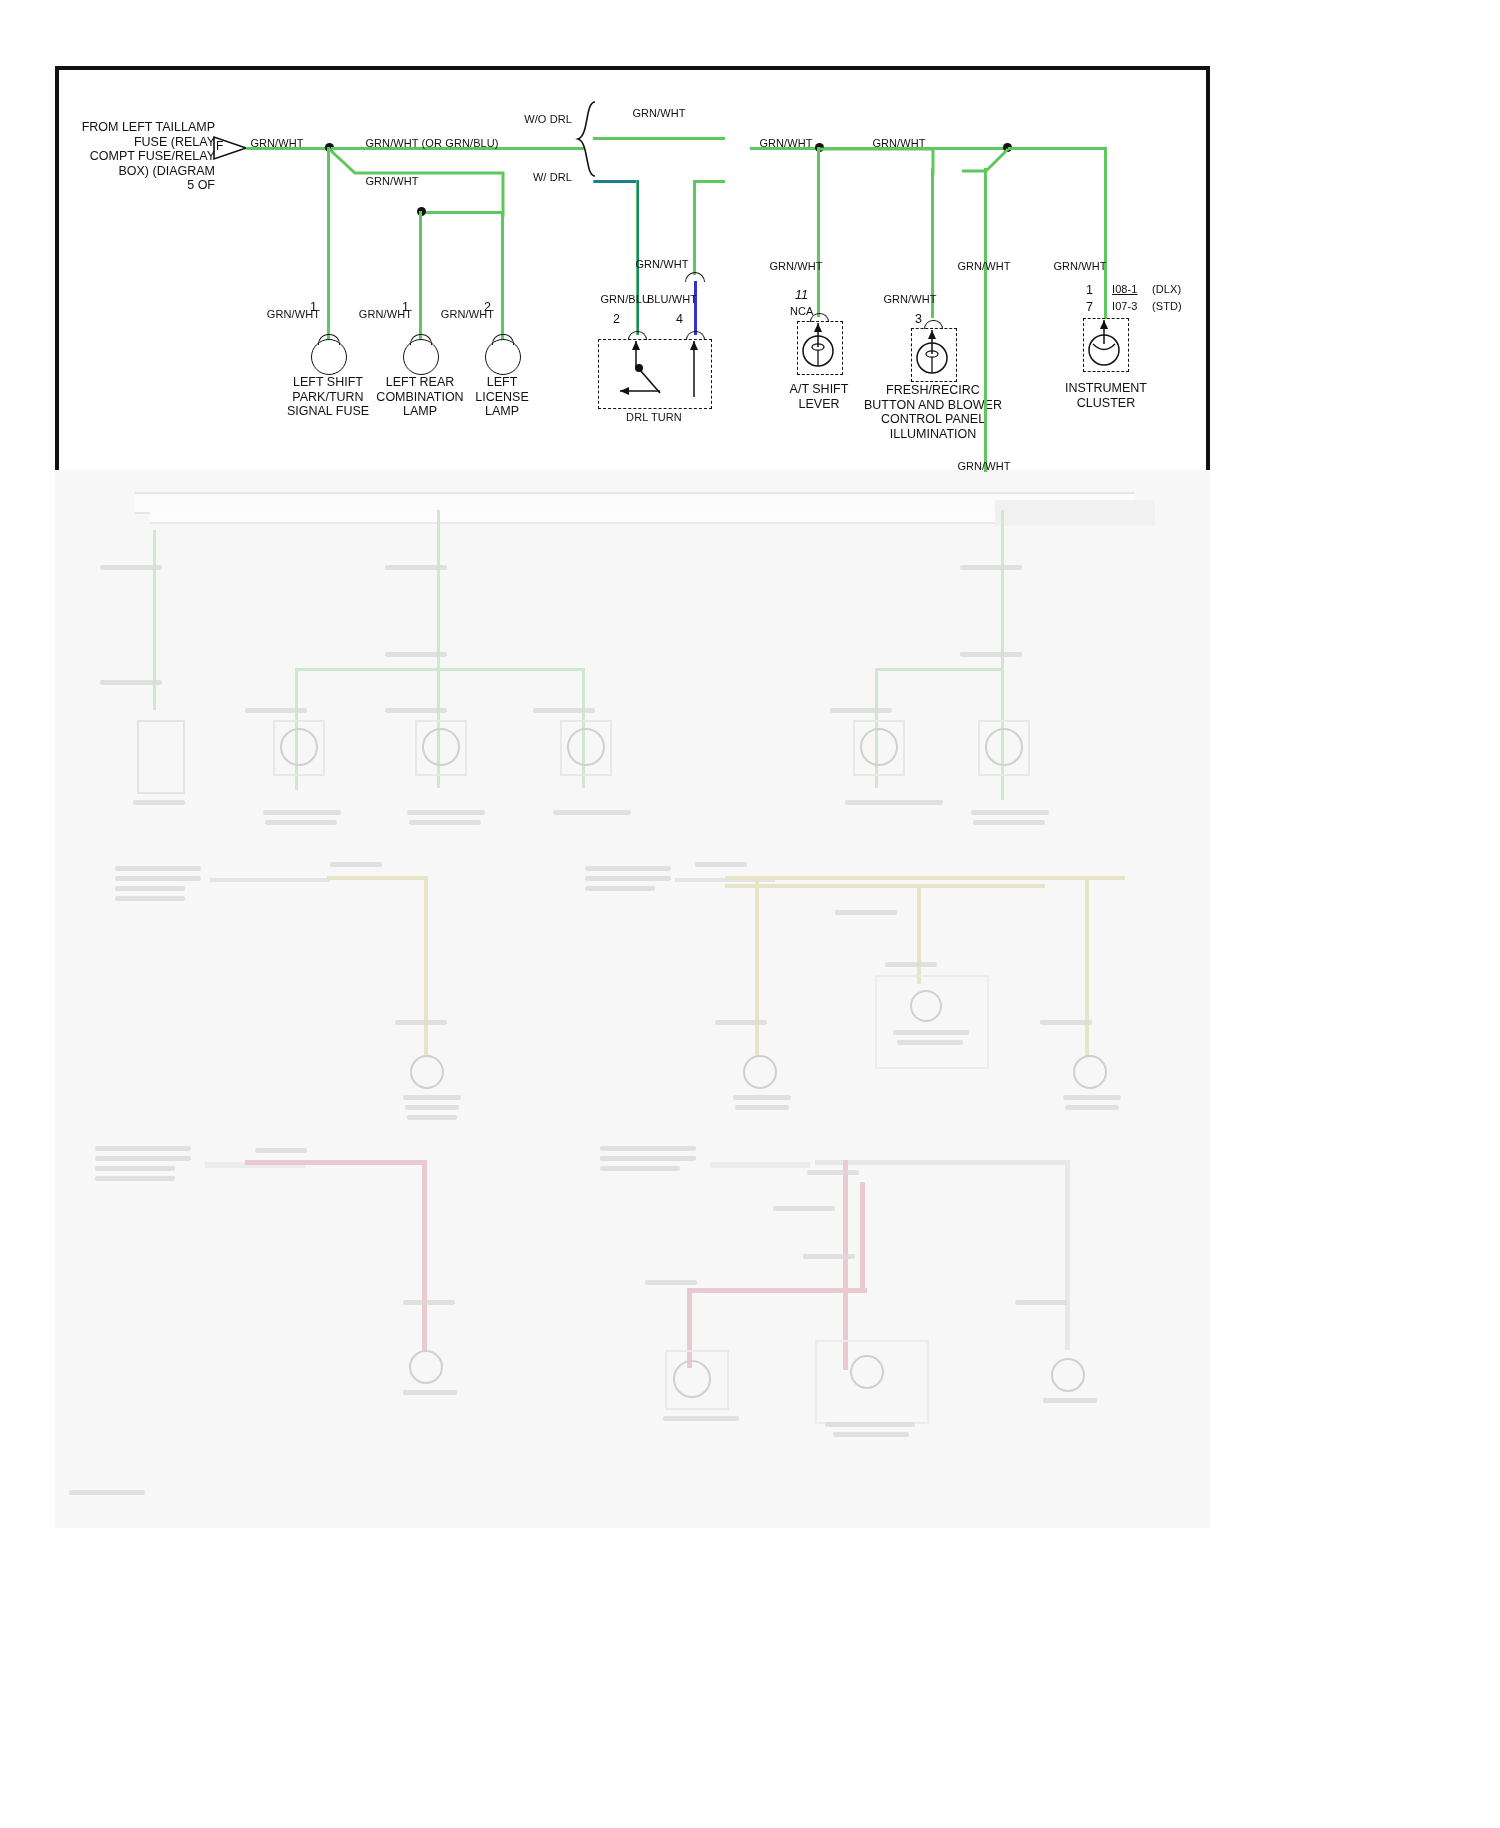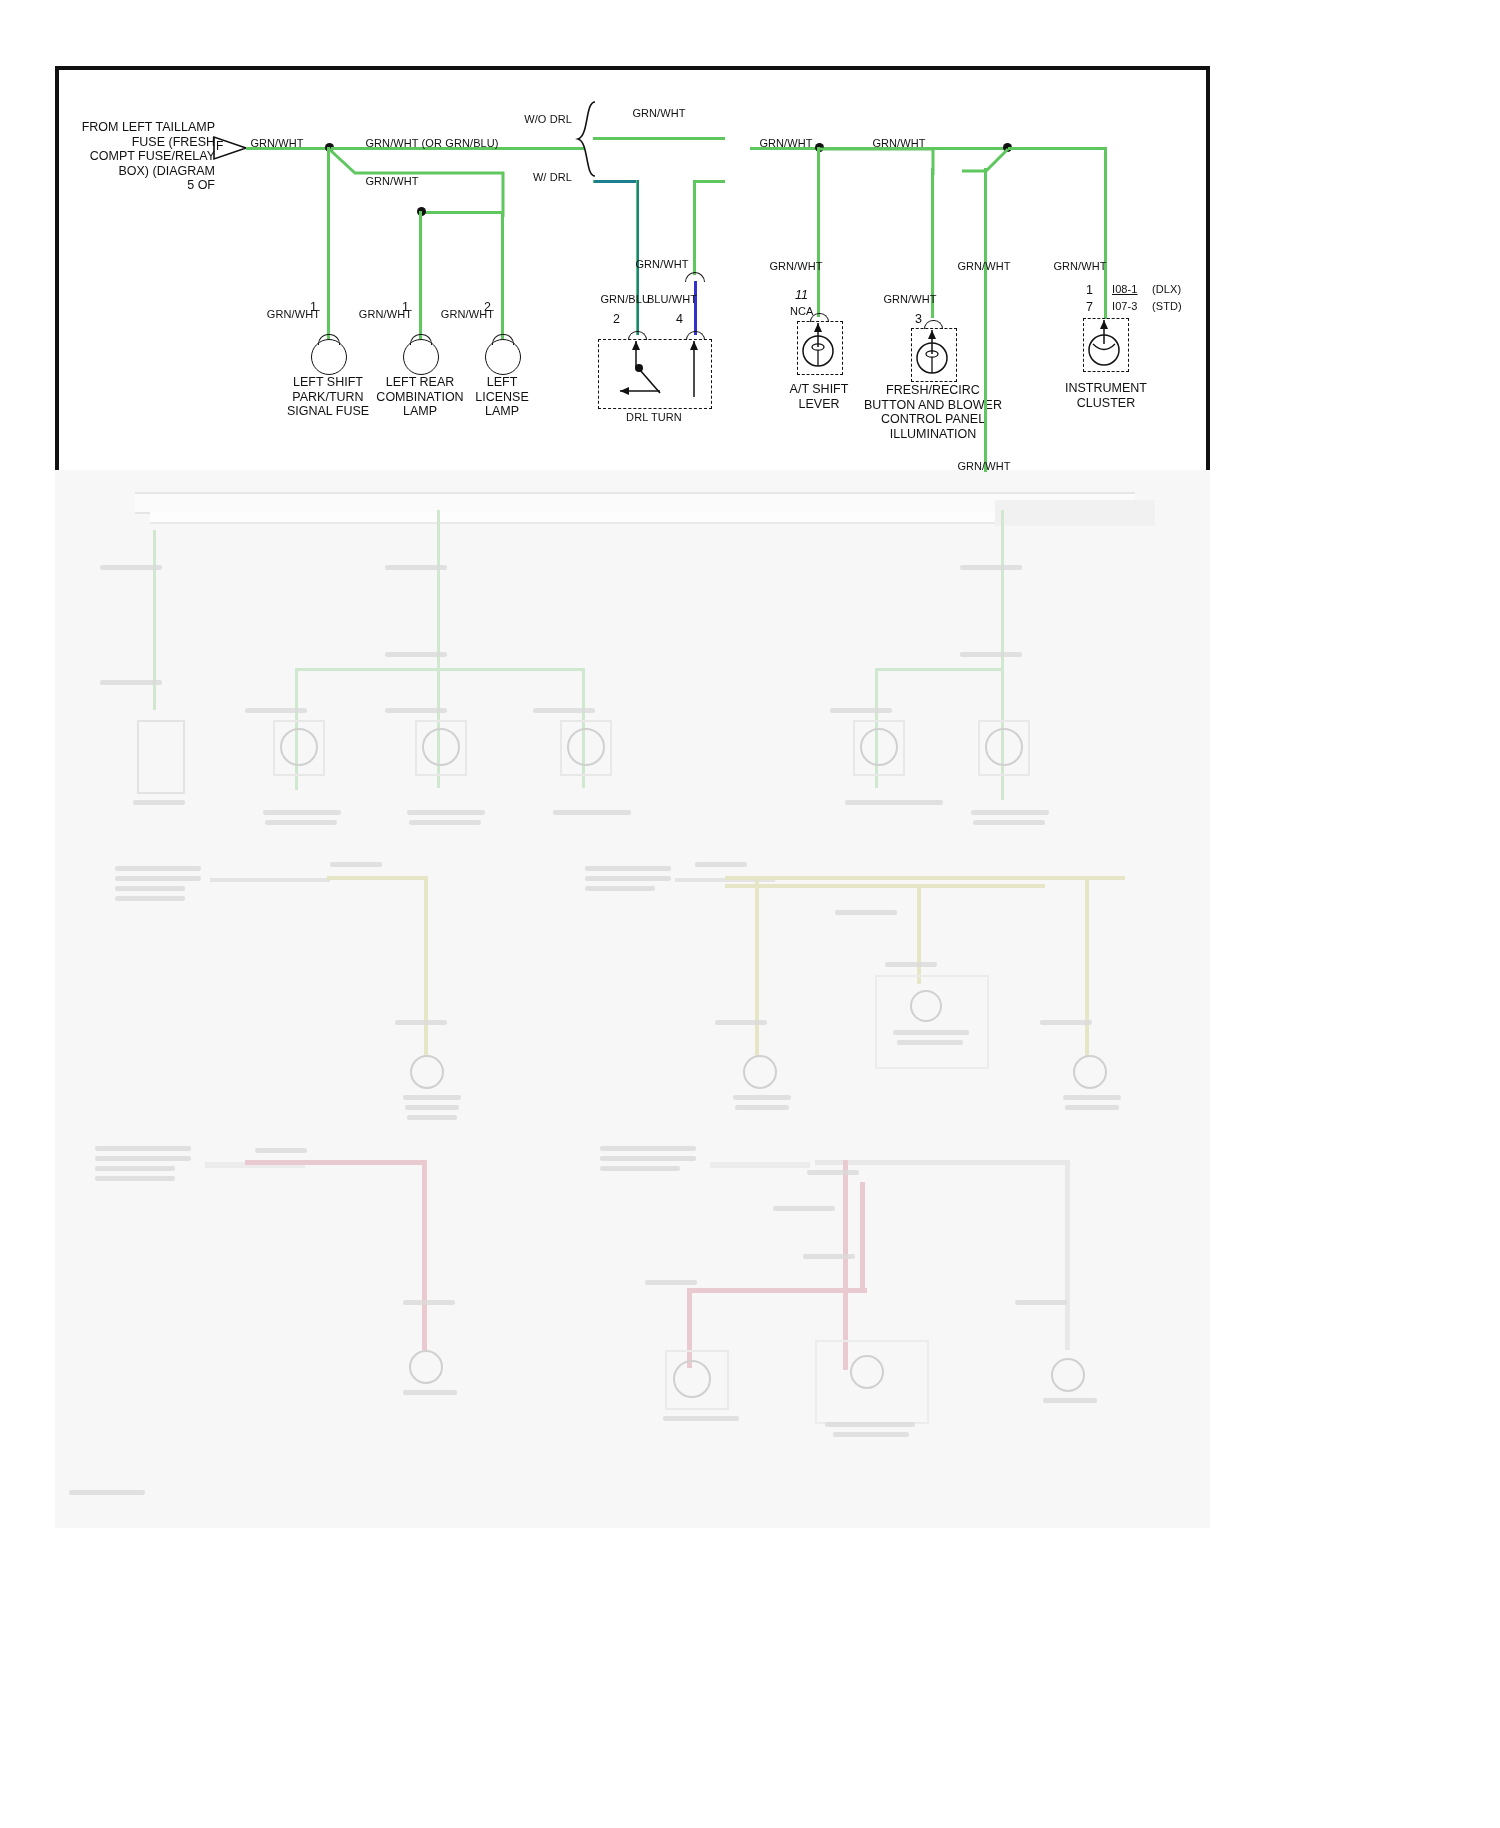--- a/index.html
+++ b/index.html
@@ -180,21 +180,21 @@
 
     <div class="gtxt" style="left:14px;top:1020px;width:76px;"></div>
   </div>
 
   <div id="frame-left"></div>
   <div id="frame-right"></div>
   <div id="frame-top"></div>
 
   <div class="captxt" style="left:70px;top:120px;width:145px;text-align:right;">
     <div>FROM LEFT TAILLAMP</div>
-    <div>FUSE (FRESH</div>
+    <div>FUSE (RELAY</div>
     <div>COMPT FUSE/RELAY</div>
     <div>BOX) (DIAGRAM</div>
     <div>5 OF</div>
   </div>
 
   <svg class="conn" style="left:212px;top:134px;width:40px;height:28px;" viewBox="0 0 40 28">
     <polygon points="2,3 2,25 34,14" fill="none" stroke="#111" stroke-width="1.6"></polygon>
   </svg>
   <div class="lbl" style="left:216px;top:139px;font-size:12px;">F</div>
 

